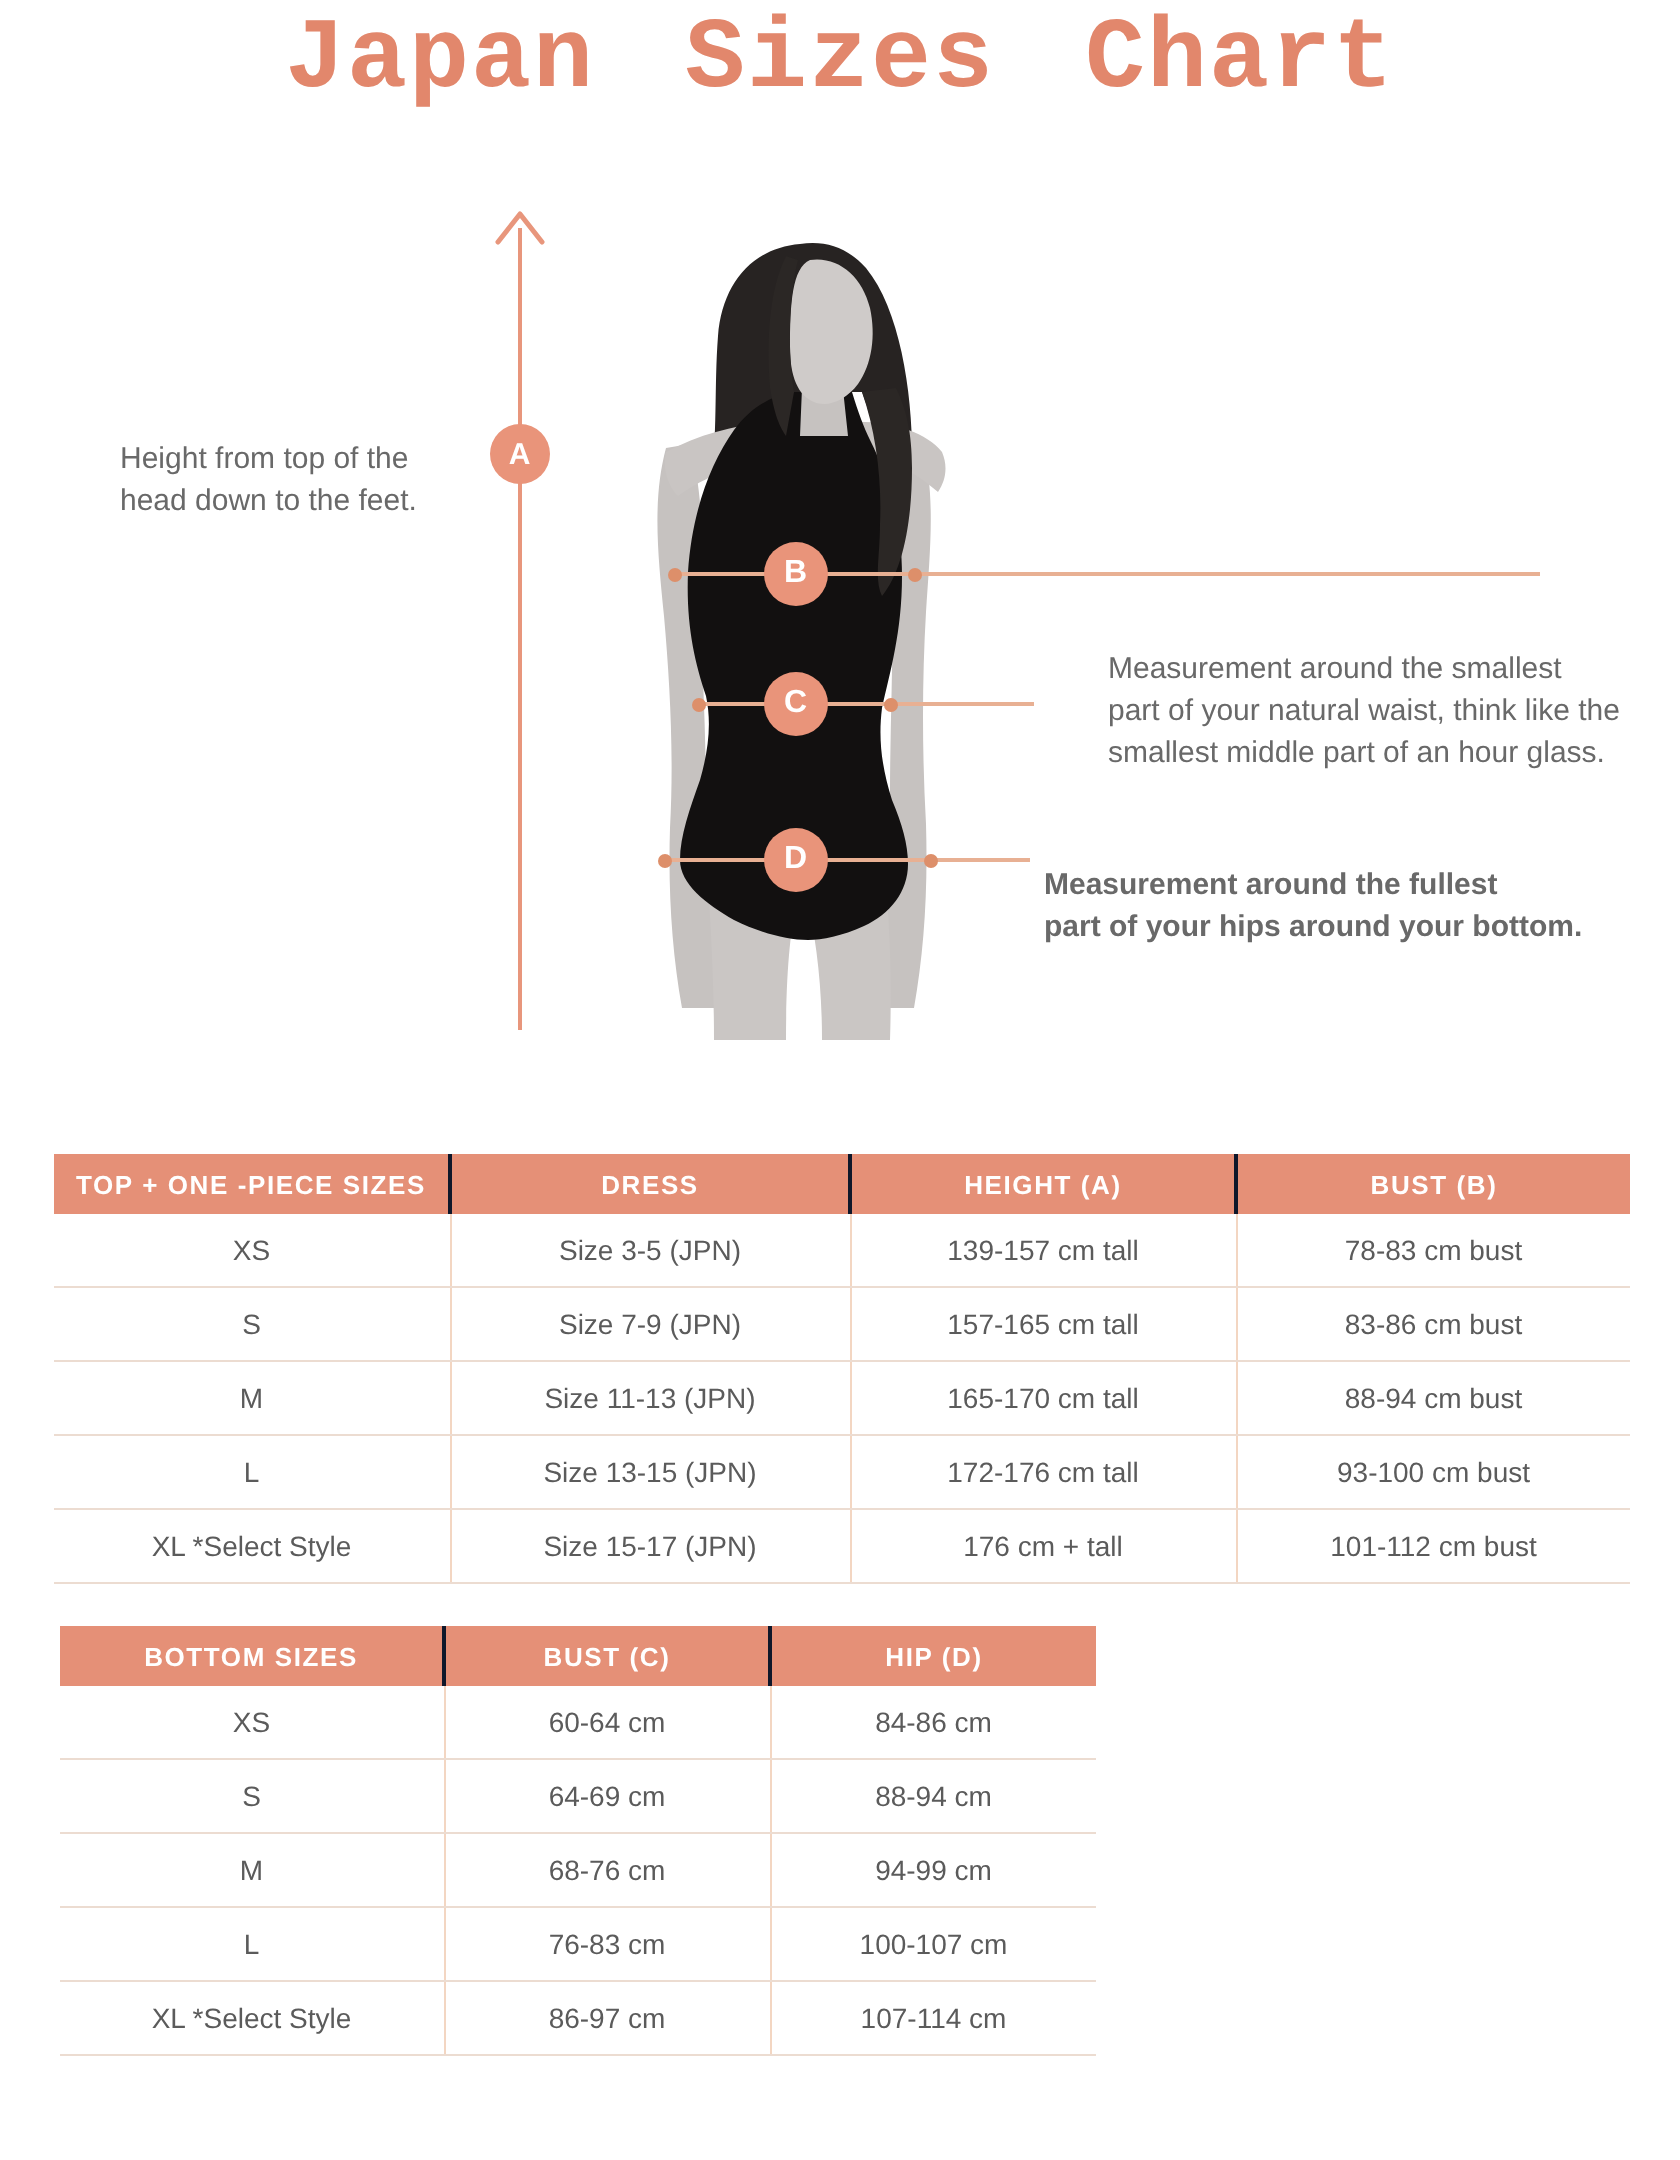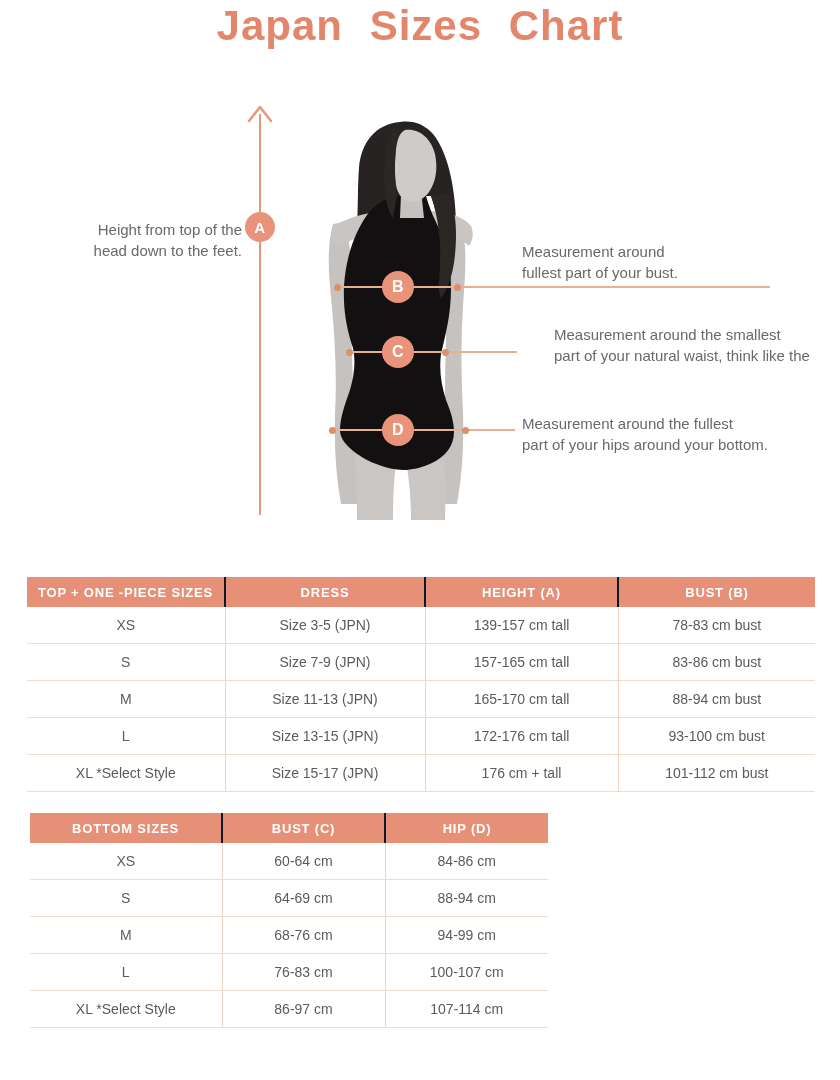--- a/index.html
+++ b/index.html
@@ -2,46 +2,46 @@
 <html><head>
 <meta charset="utf-8">
 <style>
   html,body { margin:0; padding:0; background:#ffffff; }
   .page {
     position:relative; width:840px; height:1080px; background:#ffffff;
     font-family:"Liberation Sans", sans-serif; overflow:hidden;
   }
   .title {
     position:absolute; top:2px; left:0; width:100%; text-align:center;
-    font-family:Liberation Sans, sans-serif; font-weight:bold;
-    font-size:42px; color:#e2876c; letter-spacing:1px; word-spacing:14px;
+    font-family:Liberation Mono, monospace; font-weight:bold;
+    font-size:50px; color:#e2876c; letter-spacing:1px; word-spacing:14px;
   }
   
   .diagram { position:absolute; left:0; top:0; width:840px; height:565px; }
   .vline { position:absolute; left:259px; top:114px; width:2px; height:401px; background:#e8967c; }
   .arrowhead { position:absolute; left:247px; top:105px; }
   .badge {
     position:absolute; border-radius:50%; background:#e9947a; color:#ffffff;
     display:flex; align-items:center; justify-content:center;
     font-size:15px; font-weight:bold; letter-spacing:0.5px;
   }
   .badge-a { left:245px; top:212px; width:30px; height:30px; }
   .badge-b { left:382px; top:271px; width:32px; height:32px; font-size:16px; }
   .badge-c { left:382px; top:336px; width:32px; height:32px; font-size:16px; }
   .badge-d { left:382px; top:414px; width:32px; height:32px; font-size:16px; }
   .mline { position:absolute; height:2px; background:#e8b093; }
   .mline-b { left:337px; top:286px; width:433px; }
   .mline-c { left:349px; top:351px; width:168px; }
   .mline-d { left:332px; top:429px; width:183px; }
   .dot { position:absolute; width:7px; height:7px; border-radius:50%; background:#dd8f6a; }
   .note { position:absolute; color:#696969; font-size:15px; line-height:21px; }
-  .note-height { left:60px; width:182px; top:219px; text-align:right; }
+  .note-height { left:60px; width:182px; top:219px; }
   .note-bust  { left:522px; top:241px; }
   .note-waist { left:522px; top:324px;margin-left:32px; }
-  .note-hip   { left:522px; top:413px; }
+  .note-hip   { left:522px; top:432px;font-weight:bold; }
   .figure { position:absolute; left:293px; top:116px; }
   
   .tablewrap { position:absolute; }
   .t1 { left:27px; top:577px; width:788px; }
   .t2 { left:30px; top:813px; width:518px; }
   table { width:100%; border-collapse:collapse; table-layout:fixed; }
   th {
     background:#e59077; color:#ffffff; font-size:13px; font-weight:bold;
     letter-spacing:0.8px; height:30px; text-align:center;
     border-left:2px solid #0f172a; padding:0;
@@ -90,32 +90,29 @@
     <div class="badge badge-a">A</div>
     <div class="note note-height">
       <div>Height from top of the</div>
       <div>head down to the feet.</div>
     </div>
 
     <div class="mline mline-b"></div>
     <div class="dot" style="left:334px; top:284px;"></div>
     <div class="dot" style="left:454px; top:284px;"></div>
     <div class="badge badge-b">B</div>
-    <div class="note note-bust">
-      <div>Measurement around</div>
-      <div>fullest part of your bust.</div>
-    </div>
 
     <div class="mline mline-c"></div>
     <div class="dot" style="left:346px; top:349px;"></div>
     <div class="dot" style="left:442px; top:349px;"></div>
     <div class="badge badge-c">C</div>
     <div class="note note-waist">
       <div>Measurement around the smallest</div>
       <div>part of your natural waist, think like the</div>
+      <div>smallest middle part of an hour glass.</div>
     </div>
 
     <div class="mline mline-d"></div>
     <div class="dot" style="left:329px; top:427px;"></div>
     <div class="dot" style="left:462px; top:427px;"></div>
     <div class="badge badge-d">D</div>
     <div class="note note-hip">
       <div>Measurement around the fullest</div>
       <div>part of your hips around your bottom.</div>
     </div>

